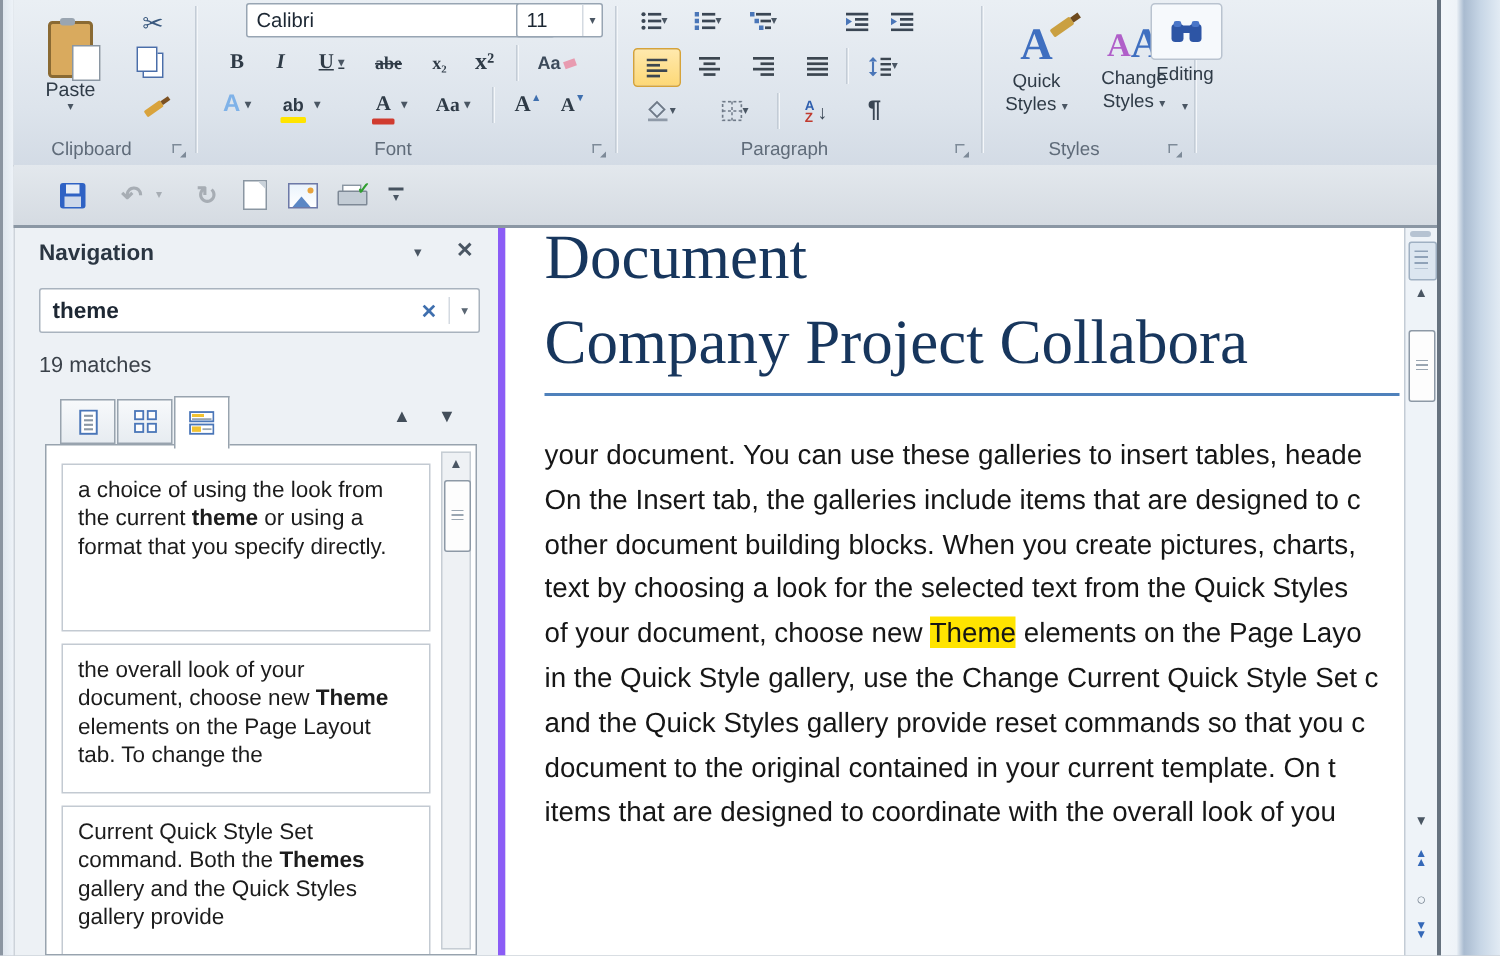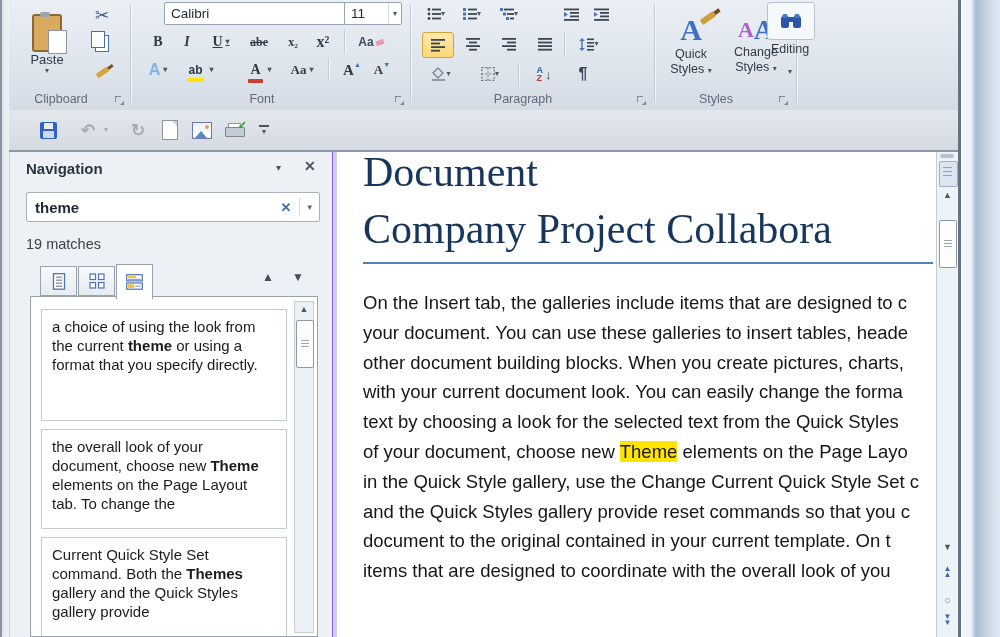--- a/index.html
+++ b/index.html
@@ -85,21 +85,21 @@
     border-right:6px solid transparent;border-bottom:7px solid #5b87c5;}
   .print-ic{position:relative;width:18px;height:14px;}
   .print-ic .bodyp{position:absolute;left:0;bottom:0;width:18px;height:8px;background:#c3ccd5;
     border:1px solid #7e8996;border-radius:1px;}
   .print-ic .paperp{position:absolute;left:3px;top:0;width:11px;height:5px;background:#fff;border:1px solid #8a96a2;}
   .print-ic .checkp{position:absolute;right:-4px;top:-4px;color:#2f9e2f;font-size:11px;font-weight:bold;}
   .qat-more{display:flex;flex-direction:column;align-items:center;gap:1px;}
   .qat-more .bar{width:10px;height:2px;background:#46525f;}
   
   .navpane{position:absolute;left:10px;top:152px;width:322px;height:485px;background:#edf1f5;
-    border-right:1px solid #8b5cf6;}
+    border-right:5px solid #8b5cf6;}
   .nav-title{position:absolute;left:16px;top:8px;font-size:15px;font-weight:bold;color:#2b3642;}
   .nav-menu{position:absolute;left:266px;top:10px;font-size:10px;color:#4a5663;}
   .nav-close{position:absolute;left:294px;top:6px;font-size:14px;font-weight:bold;color:#4a5663;}
   .searchbox{position:absolute;left:16px;top:40px;width:292px;height:28px;background:#fff;
     border:1px solid #a9b3be;border-radius:2px;display:flex;align-items:center;}
   .searchbox input{flex:1;border:none;outline:none;font-family:"Liberation Sans",sans-serif;
     font-size:15px;font-weight:bold;color:#1d2733;padding:0 8px;background:transparent;}
   .sb-clear{font-size:13px;font-weight:bold;color:#3f6fae;padding:0 8px;}
   .sb-div{width:1px;height:18px;background:#d4dae1;}
   .sb-caret{font-size:9px;color:#5a6673;padding:0 7px;}
@@ -495,24 +495,23 @@
     </div>
   </div>
 
   <div class="page">
     <div class="doc-title">
       <div>Document</div>
       <div>Company Project Collabora</div>
     </div>
     <div class="title-rule"></div>
     <div class="doc-body">
+      <div class="dline"><span>your document. You can use these galleries to insert tables, heade</span></div>
       <div class="dline"><span>On the Insert tab, the galleries include items that are designed to c</span></div>
-      <div class="dline"><span>your document. You can use these galleries to insert tables, heade</span></div>
       <div class="dline"><span>other document building blocks. When you create pictures, charts,</span></div>
-      <div class="dline"><span>with your current document look. You can easily change the forma</span></div>
       <div class="dline"><span>text by choosing a look for the selected text from the Quick Styles</span></div>
       <div class="dline"><span>of your document, choose new </span><span class="seg-h">Theme</span><span> elements on the Page Layo</span></div>
       <div class="dline"><span>in the Quick Style gallery, use the Change Current Quick Style Set c</span></div>
       <div class="dline"><span>and the Quick Styles gallery provide reset commands so that you c</span></div>
       <div class="dline"><span>document to the original contained in your current template. On t</span></div>
       <div class="dline"><span>items that are designed to coordinate with the overall look of you</span></div>
     </div>
   </div>
 
   <div class="dscroll">

